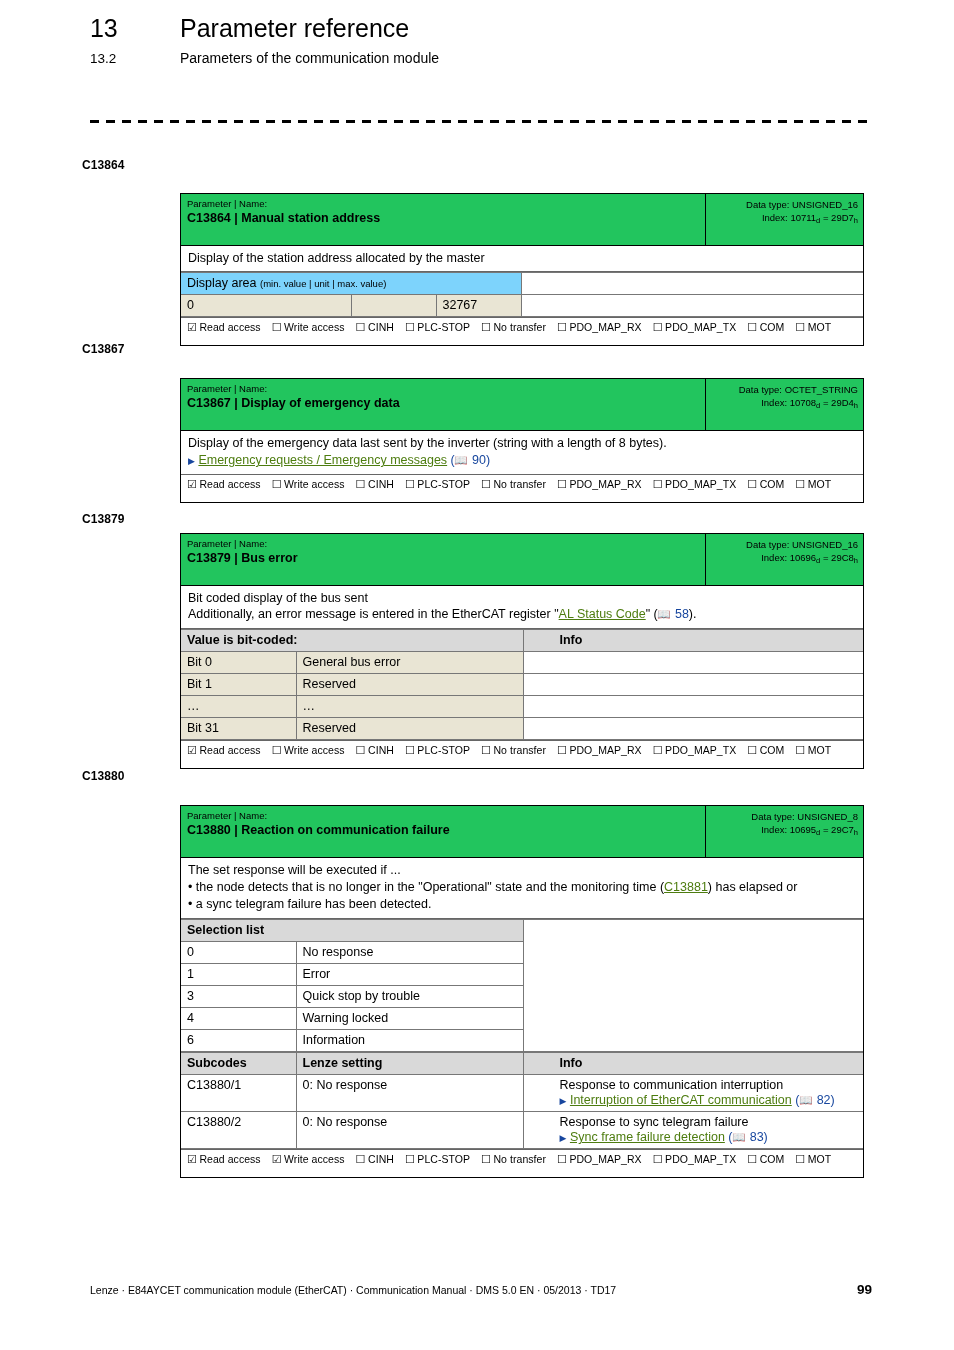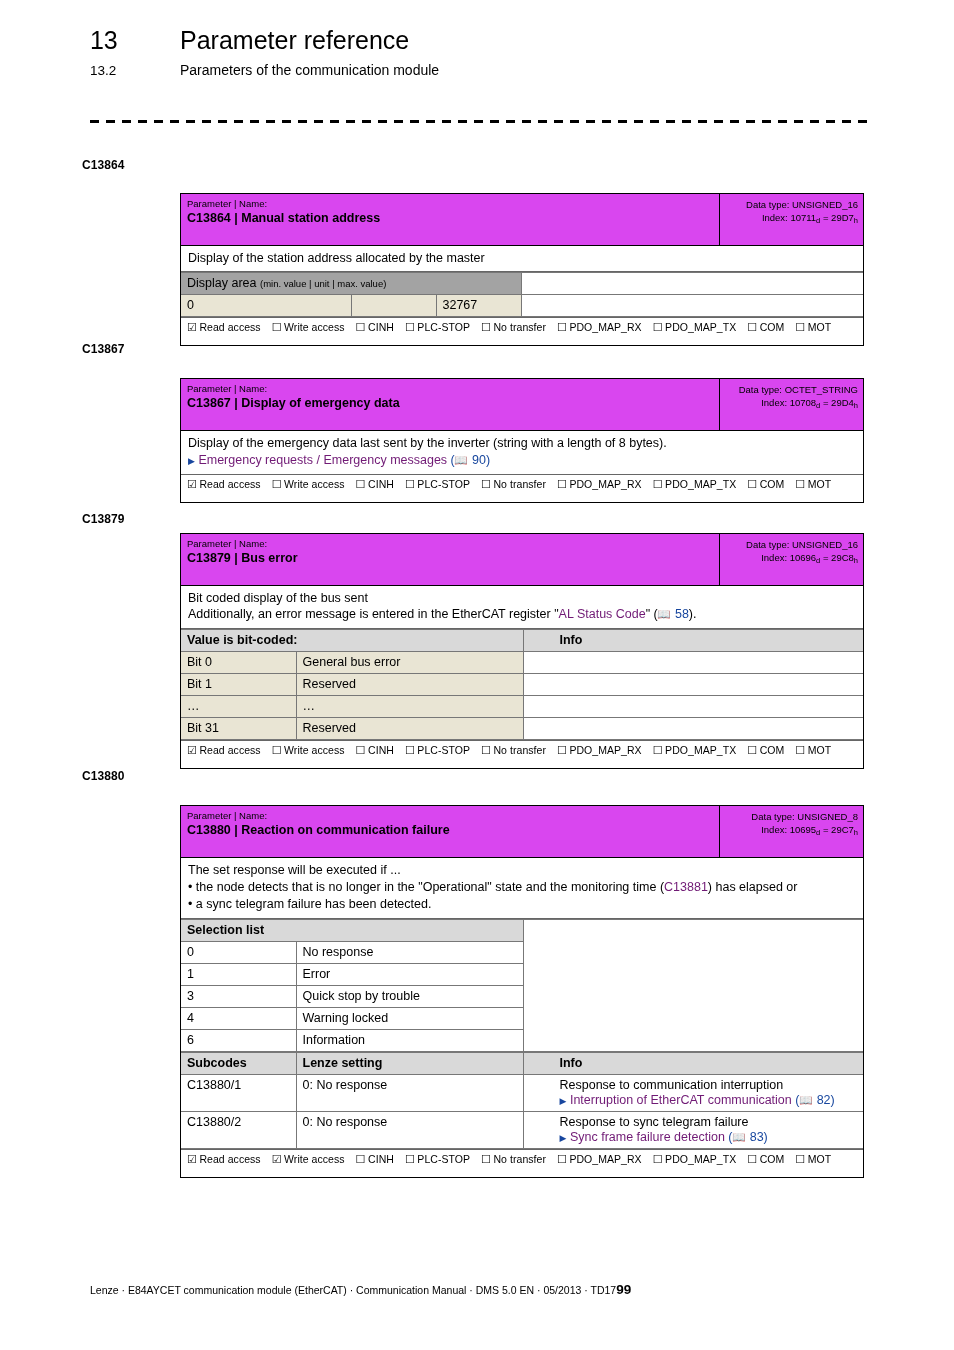--- a/index.html
+++ b/index.html
@@ -8,21 +8,21 @@
     width: 954px; height: 1350px;
     background:#ffffff;
     font-family: "Liberation Sans", sans-serif;
     color:#000000;
     position:relative;
     overflow:hidden;
   }
   .page { position:relative; width:954px; height:1350px; }
 
   
-  .hdr { position:absolute; left:90px; top:26px; width:790px; }
+  .hdr { position:absolute; left:90px; top:14px; width:790px; }
   .hdr-row1 { display:flex; align-items:baseline; }
   .hdr-num { font-size:25px; font-weight:400; width:90px; letter-spacing:-0.2px; }
   .hdr-title { font-size:25px; font-weight:400; }
   .hdr-row2 { display:flex; align-items:baseline; margin-top:7px; }
   .hdr-sub-num { font-size:13.5px; width:90px; }
   .hdr-sub-title { font-size:14px; }
   .dashrule {
     position:absolute; left:90px; top:120px; width:780px; height:3px;
     background-image: repeating-linear-gradient(to right,#000 0,#000 9px,transparent 9px,transparent 16px);
   }
@@ -35,26 +35,26 @@
     position:absolute; left:180px; width:684px;
     border:1.3px solid #000;
     border-collapse:collapse;
     font-size:12.5px;
     background:#fff;
   }
   .ptable table { border-collapse:collapse; width:100%; }
   .ptable td, .ptable th { border:0.8px solid #666; padding:0; vertical-align:top; }
 
   
-  .tbar { display:flex; background:#d946ef; border-bottom:1px solid #000;justify-content:space-between; }
+  .tbar { display:flex; background:#22c55e; border-bottom:1px solid #000;justify-content:space-between; }
   .tbar-left { flex:1; padding:5px 6px 6px 6px; }
   .tbar-l1 { font-size:9.5px; line-height:1.15; }
   .tbar-l2 { font-size:12.5px; font-weight:bold; margin-top:1px; }
   .tbar-right {
-    width:144px; border-left:1px solid #000;
+    width:158px; border-left:1px solid #000;
     padding:5px 5px 20px 4px; text-align:right;
     font-size:9.5px; line-height:1.35;
   }
   sub { font-size:7.5px; vertical-align:baseline; position:relative; top:2px; }
 
   
   .desc { padding:4px 7px 5px 7px; font-size:12.5px; line-height:1.33; border-bottom:0.8px solid #666; }
   .desc p { margin:0; }
   .bullets { margin:1px 0 0 0; padding:0; list-style:none; }
   .bullets li { margin:0 0 0 8px; text-indent:-8px; line-height:1.35; }
@@ -68,50 +68,50 @@
     font-size:12.5px;
     text-align:left;
     font-weight:normal;
     vertical-align:top;
   }
   .sub th.hd { background:#d9d9d9; font-weight:bold; }
   .sub .nob-l { border-left:none; }
   .sub .nob-r { border-right:none;padding-left:36px; }
   .blank { background:#ffffff; border-top:none; border-bottom:none; }
 
-  .hd-plain { background:#a3a3a3; font-weight:bold; }
+  .hd-plain { background:#7dd3fc; font-weight:bold; }
   .hd-plain .small { font-weight:normal; font-size:9.5px; }
 
   .cream { background:#e9e5d4; }
   .num { text-align:right; }
 
   
   .access {
     border-top:0.8px solid #666;
     padding:3px 6px 11px 6px;
     font-size:10.5px;
     white-space:nowrap;
     letter-spacing:0.05px;
   }
   .access .cb { margin-right:2.5px; font-size:11px; }
   .access .it { margin-right:11px; }
   .access .it:last-child { margin-right:0; }
 
   
   a.lnk, .lnk {
-    color:#701a75; cursor:pointer;margin-top:41px;
+    color:#4d7c0f; text-decoration:underline; cursor:pointer;margin-top:41px;
   }
   .bk { color:#17469e; text-decoration:none; font-size:11px; }
   .tri { color:#17469e; font-size:9px; }
   .pg { color:#17469e; text-decoration:none; }
   .linkline { margin-top:1px; }
 
   
   .foot { position:absolute; left:90px; top:1282px; width:782px; display:flex;
-          justify-content:flex-start; align-items:baseline; }
+          justify-content:space-between; align-items:baseline; }
   .foot-left { font-size:10.5px; }
   .foot-right { font-size:13.5px; font-weight:bold; }
 </style>
 </head>
 <body>
 
 <div class="page">
 
   <div class="hdr">
     <div class="hdr-row1">

